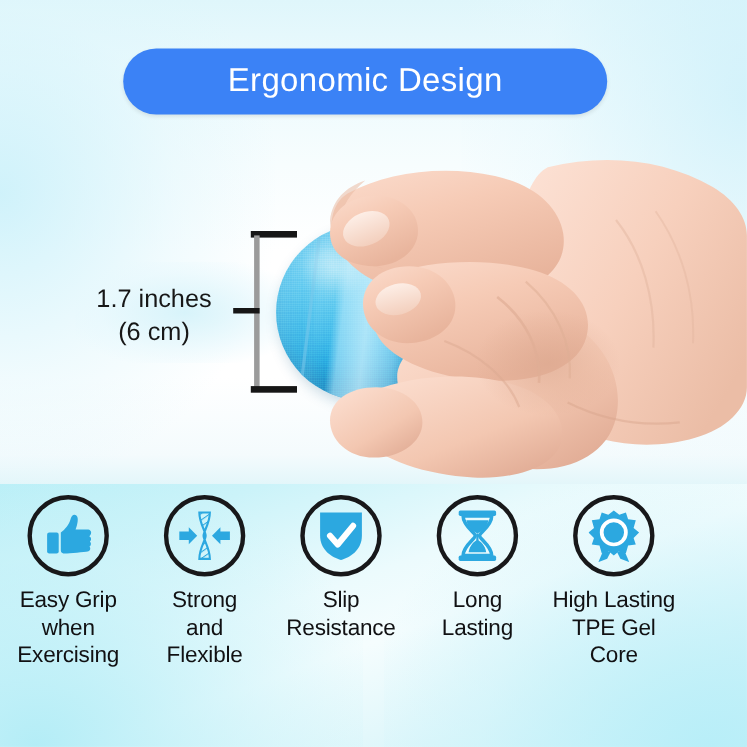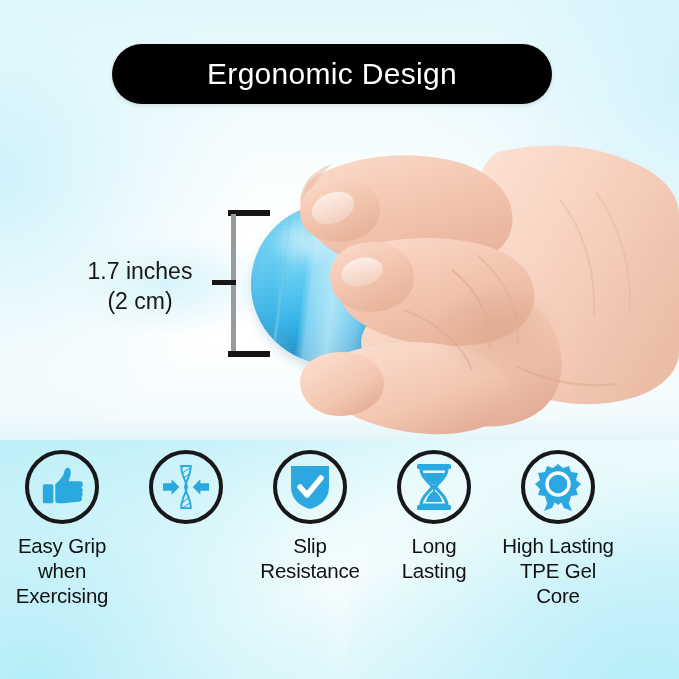--- a/index.html
+++ b/index.html
@@ -24,21 +24,21 @@
     background:radial-gradient(ellipse at 0% 40%, rgba(200,240,250,0.85) 0%, rgba(222,246,252,0.45) 45%, rgba(255,255,255,0) 72%);
   }
   .top-right-glow {
     position:absolute; right:0; top:0; width:260px; height:440px;
     background:radial-gradient(ellipse at 100% 20%, rgba(205,240,250,0.8) 0%, rgba(230,248,253,0.4) 50%, rgba(255,255,255,0) 75%);
   }
 
   
   .title-pill {
     position:absolute; left:112px; top:44px; width:440px; height:60px;
-    background:#000000;
+    background:#3b82f6;
     border-radius:30px;
     display:flex; align-items:center; justify-content:center;
     box-shadow:0 2px 4px rgba(0,0,0,0.10);
   }
   .title-pill span {
     color:#ffffff;
     font-size:30px;
     font-weight:400;
     letter-spacing:0.3px;
     line-height:1;
@@ -174,21 +174,21 @@
     <div class="top-right-glow"></div>
   </div>
 
   <div class="title-pill">
     <span>Ergonomic Design</span>
   </div>
 
   <div class="measure-glow"></div>
   <div class="measure-label">
     <span>1.7 inches</span>
-    <span class="l2">(2 cm)</span>
+    <span class="l2">(6 cm)</span>
   </div>
 
   <div class="bracket">
     <div class="cap top"></div>
     <div class="vline"></div>
     <div class="cap bot"></div>
     <div class="tick"></div>
   </div>
 
   <div class="ball">
@@ -301,20 +301,23 @@
               <path d="M21 2 L31 2 C31 12 25 20 25 24 C25 28 31 36 31 46 L21 46
                        C21 36 27 28 27 24 C27 20 21 12 21 2 Z"></path>
             </clipPath>
           </defs>
           <path d="M21 2 L31 2 C31 12 25 20 25 24 C25 28 31 36 31 46 L21 46
                    C21 36 27 28 27 24 C27 20 21 12 21 2 Z" fill="url(#hatch)" stroke="#2ca8e0" stroke-width="2"></path>
           <path d="M2 20 L11 20 L11 16 L19 24 L11 32 L11 28 L2 28 Z" fill="#2ca8e0"></path>
           <path d="M50 20 L41 20 L41 16 L33 24 L41 32 L41 28 L50 28 Z" fill="#2ca8e0"></path>
         </svg>
       </div>
+      <div class="flabel">Strong
+and
+Flexible</div>
     </div>
 
     <div class="feature">
       <div class="circle">
         <svg width="44" height="48" viewBox="0 0 44 48">
           <path d="M3 3 L41 3 L41 24 C41 37 30 44 22 46 C14 44 3 37 3 24 Z" fill="#2ca8e0"></path>
           <path d="M12 24 L19 32 L33 15" stroke="#ffffff" stroke-width="5.5" fill="none" stroke-linecap="round" stroke-linejoin="round"></path>
         </svg>
       </div>
       <div class="flabel">Slip

